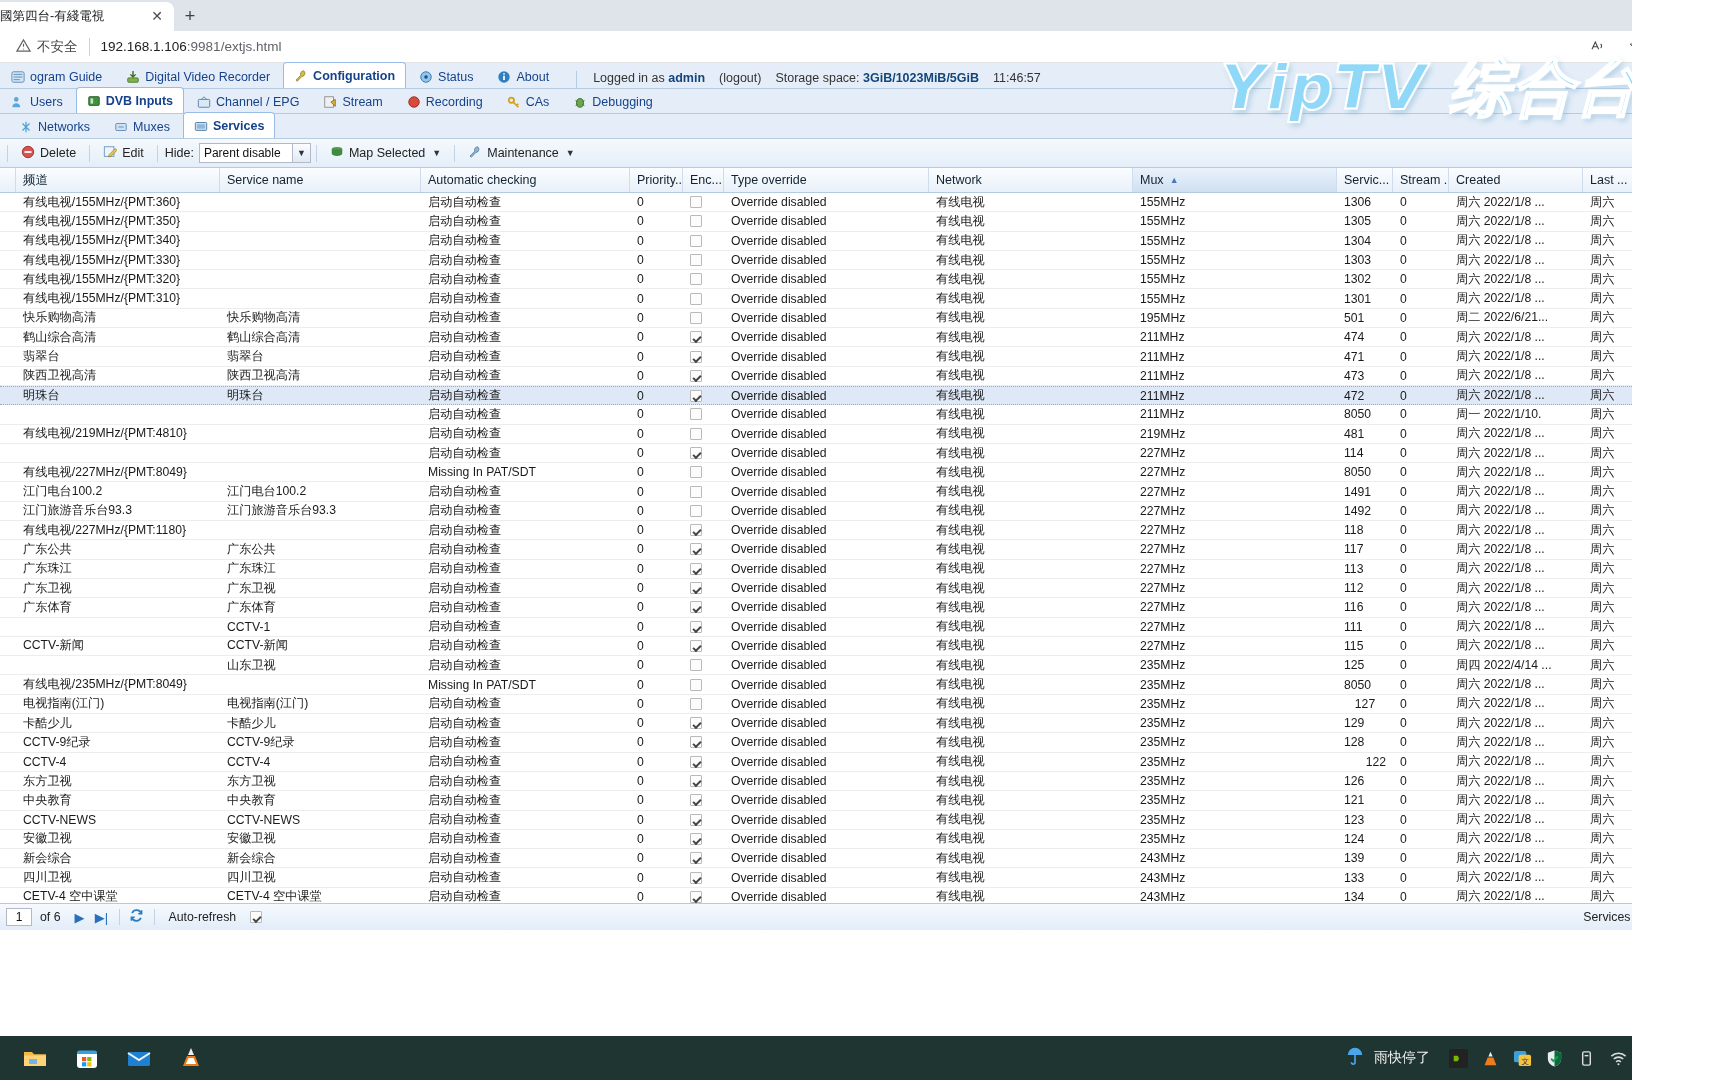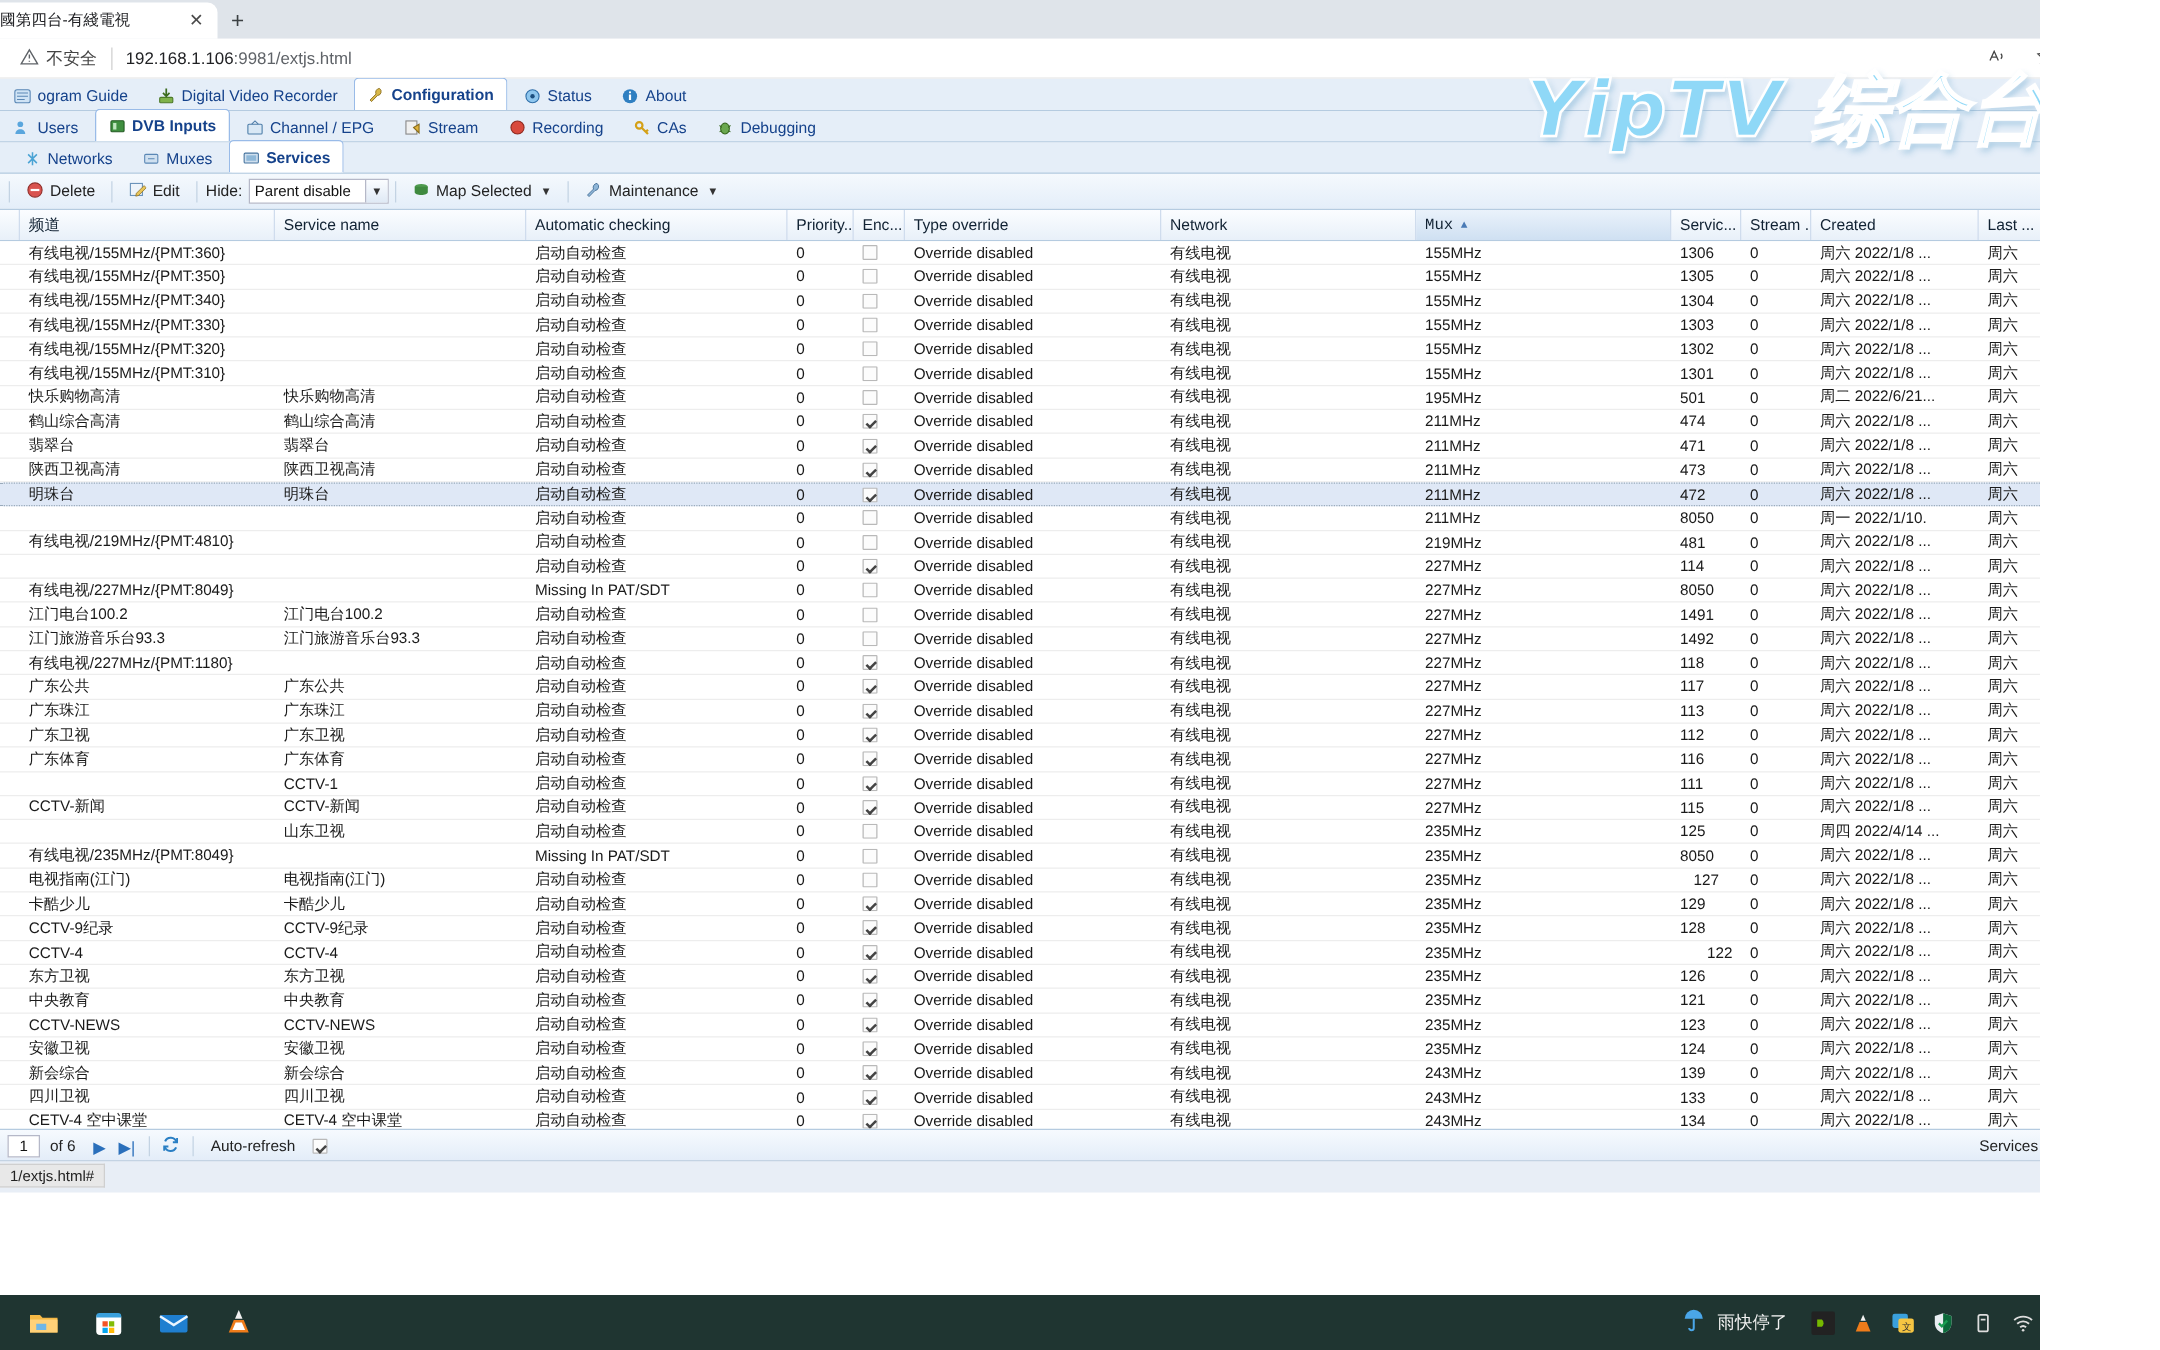--- a/index.html
+++ b/index.html
@@ -305,20 +305,26 @@
       <span>Status</span>
     </div>
     <div class="mtab">
       <span class="ic"><svg viewBox="0 0 16 16" width="14" height="14">
               <circle cx="8" cy="8" r="6.5" fill="#2f7fc1"></circle>
               <path d="M8 6.5v5" stroke="#fff" stroke-width="2"></path>
               <circle cx="8" cy="4.4" r="1" fill="#fff"></circle>
             </svg></span>
       <span>About</span>
     </div>
+    <div class="menu-status">
+      <span><span>Logged in as</span> <b>admin</b></span>
+      <span class="lnk">(logout)</span>
+      <span><span>Storage space:</span> <b>3GiB/1023MiB/5GiB</b></span>
+      <span>11:46:57</span>
+    </div>
   </div>
 
   <div class="menubar2">
     <div class="mtab">
       <span class="ic"><svg viewBox="0 0 16 16" width="14" height="14">
               <circle cx="6" cy="5" r="2.6" fill="#5aa6dd"></circle>
               <path d="M1.5 14c0-3 2-4.5 4.5-4.5S10.5 11 10.5 14z" fill="#5aa6dd"></path>
             </svg></span>
       <span>Users</span>
     </div>
@@ -448,21 +454,21 @@
         </div>
         <div class="gh" style="width: 41px;">
           <span>Enc...</span>
         </div>
         <div class="gh" style="width: 205px;">
           <span>Type override</span>
         </div>
         <div class="gh" style="width: 204px;">
           <span>Network</span>
         </div>
-        <div class="gh sorted" style="width: 204px; font-family: Liberation Mono, monospace;">
+        <div class="gh sorted" style="width: 204px;">
           <span>Mux</span>
           <span class="sortarrow">▲</span>
         </div>
         <div class="gh" style="width: 56px;">
           <span>Servic...</span>
         </div>
         <div class="gh" style="width: 56px;">
           <span>Stream ...</span>
         </div>
         <div class="gh" style="width: 134px;">
@@ -1120,23 +1126,20 @@
     </span>
     <span class="pg-sep"></span>
     <span class="pg-txt">Auto-refresh</span>
     <span class="cbox on pg-chk"></span>
     <span class="pg-right"><span>Services 1 - 50 of 299</span>&nbsp; <span>P</span></span>
   </div>
 </div>
 
 <div class="watermark">YipTV 综合台</div>
 
-<div class="statusbar">
-  <div class="status-tip">1/extjs.html#</div>
-</div>
 
 <div class="taskbar">
   <div class="tb-icons">
     <span class="tbi">
       <svg viewBox="0 0 26 26" width="26" height="26">
             <path d="M2 7h8l2 2.2h12V21H2z" fill="#f5b945"></path>
             <path d="M2 10.5h22V21H2z" fill="#ffd178"></path>
             <rect x="7" y="14" width="8" height="5" fill="#6eb6e8"></rect>
           </svg>
     </span>

